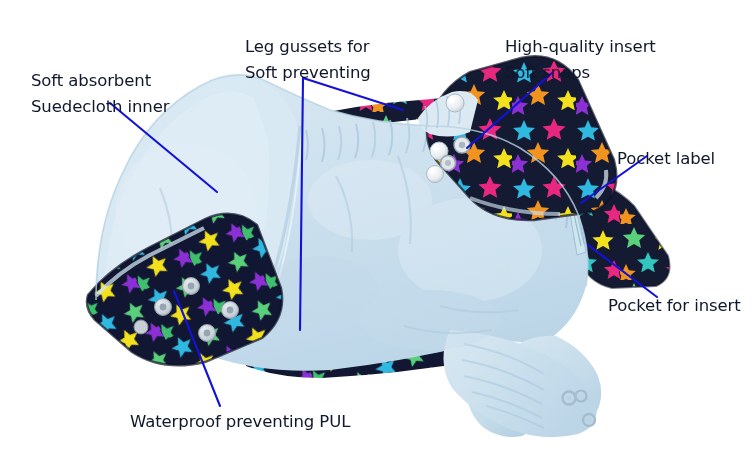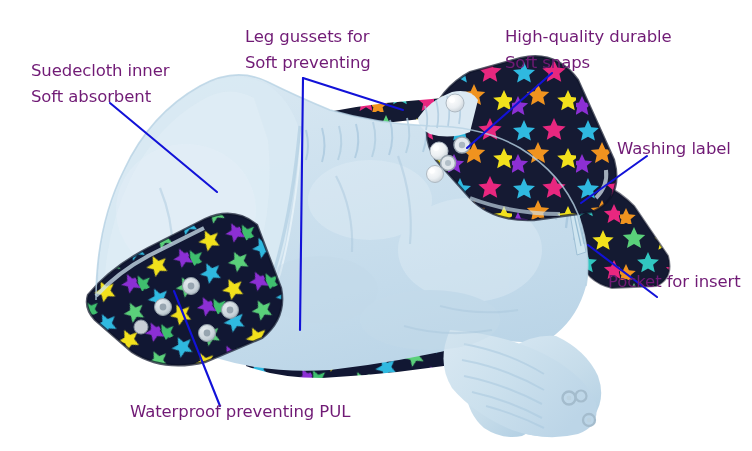--- a/index.html
+++ b/index.html
@@ -21,27 +21,28 @@
   #photo-layer, #annotation-layer {
     position: absolute;
     left: 0;
     top: 0;
     width: 752px;
     height: 451px;
   }
   #annotation-layer { pointer-events: none; }
   .callout {
     position: absolute;
-    color: #701a75;
+    color: #0f172a;
     font-family: "DejaVu Sans", sans-serif;
     font-size: 16.5px;
     line-height: 26px;
     white-space: nowrap;
     letter-spacing: -0.1px;
     pointer-events: auto;
+    margin-top: 10px;
   }
   .callout .cl-line { display: block; }
 </style>
 </head>
 <body>
 
 <div id="stage">
 
   <svg id="photo-layer" viewBox="0 0 752 451">
     <defs>
@@ -321,39 +322,39 @@
       <line x1="303" y1="78" x2="300" y2="330"></line>
       <line x1="303" y1="78" x2="403" y2="110"></line>
       <line x1="552" y1="73" x2="467" y2="148"></line>
       <line x1="647" y1="156" x2="581" y2="203"></line>
       <line x1="588" y1="245" x2="657" y2="297"></line>
       <line x1="174" y1="291" x2="220" y2="406"></line>
     </g>
   </svg>
 
   <div class="callout" style="left:31px; top:58px;">
+    <span class="cl-line">Soft absorbent</span>
     <span class="cl-line">Suedecloth inner</span>
-    <span class="cl-line">Soft absorbent</span>
   </div>
 
   <div class="callout" style="left:245px; top:24px;">
     <span class="cl-line">Leg gussets for</span>
     <span class="cl-line">Soft preventing</span>
   </div>
 
   <div class="callout" style="left:505px; top:24px;">
-    <span class="cl-line">High-quality durable</span>
+    <span class="cl-line">High-quality insert</span>
     <span class="cl-line">Soft snaps</span>
   </div>
 
   <div class="callout" style="left:617px; top:136px;">
-    <span class="cl-line">Washing label</span>
-  </div>
-
-  <div class="callout" style="left:608px; top:269px;">
+    <span class="cl-line">Pocket label</span>
+  </div>
+
+  <div class="callout" style="left:608px; top:283px;">
     <span class="cl-line">Pocket for insert</span>
   </div>
 
   <div class="callout" style="left:130px; top:399px;">
     <span class="cl-line">Waterproof preventing PUL</span>
   </div>
 
 </div>
 
 </body></html>

